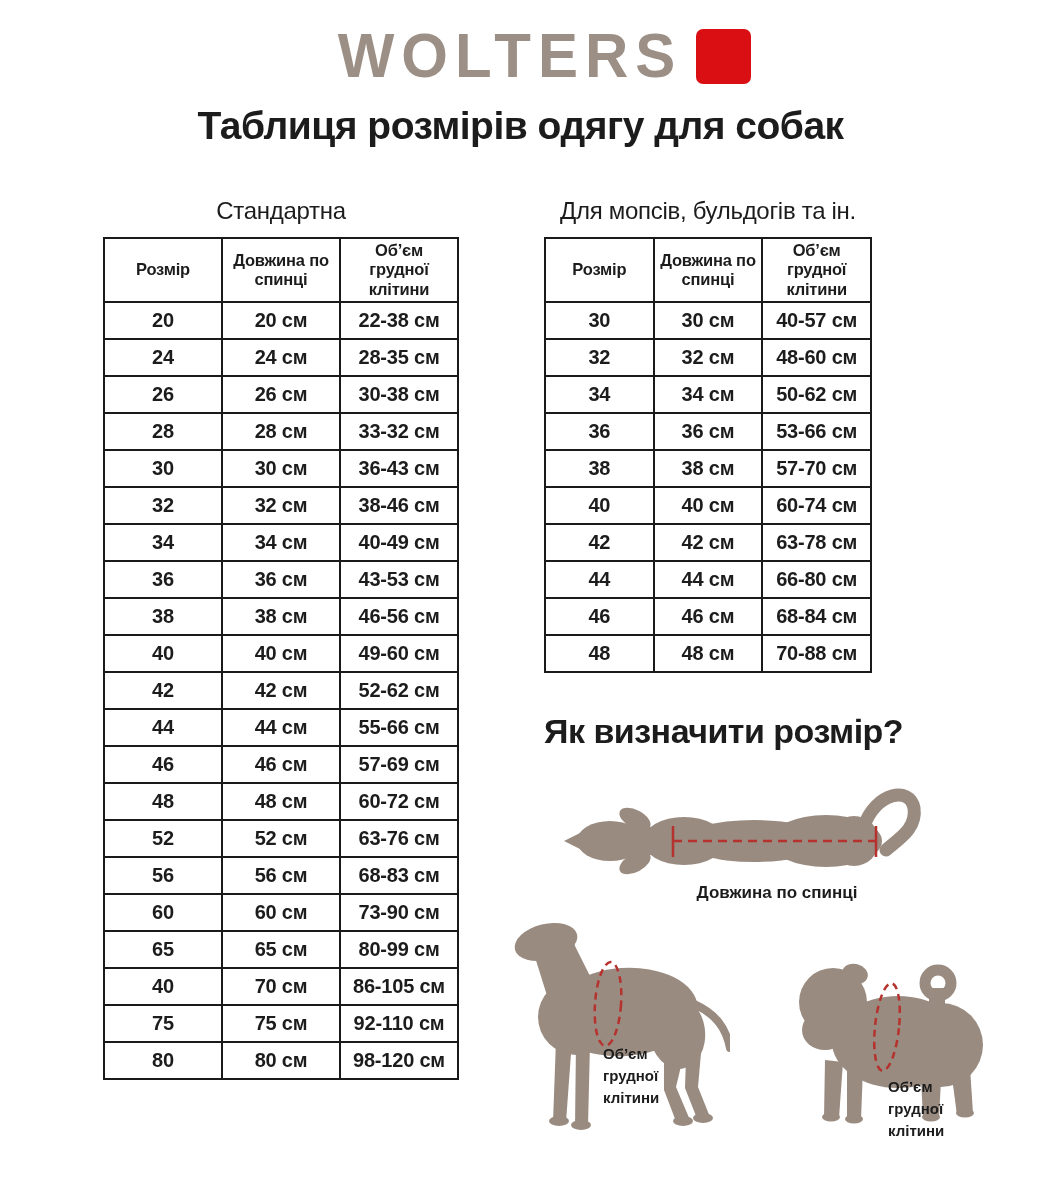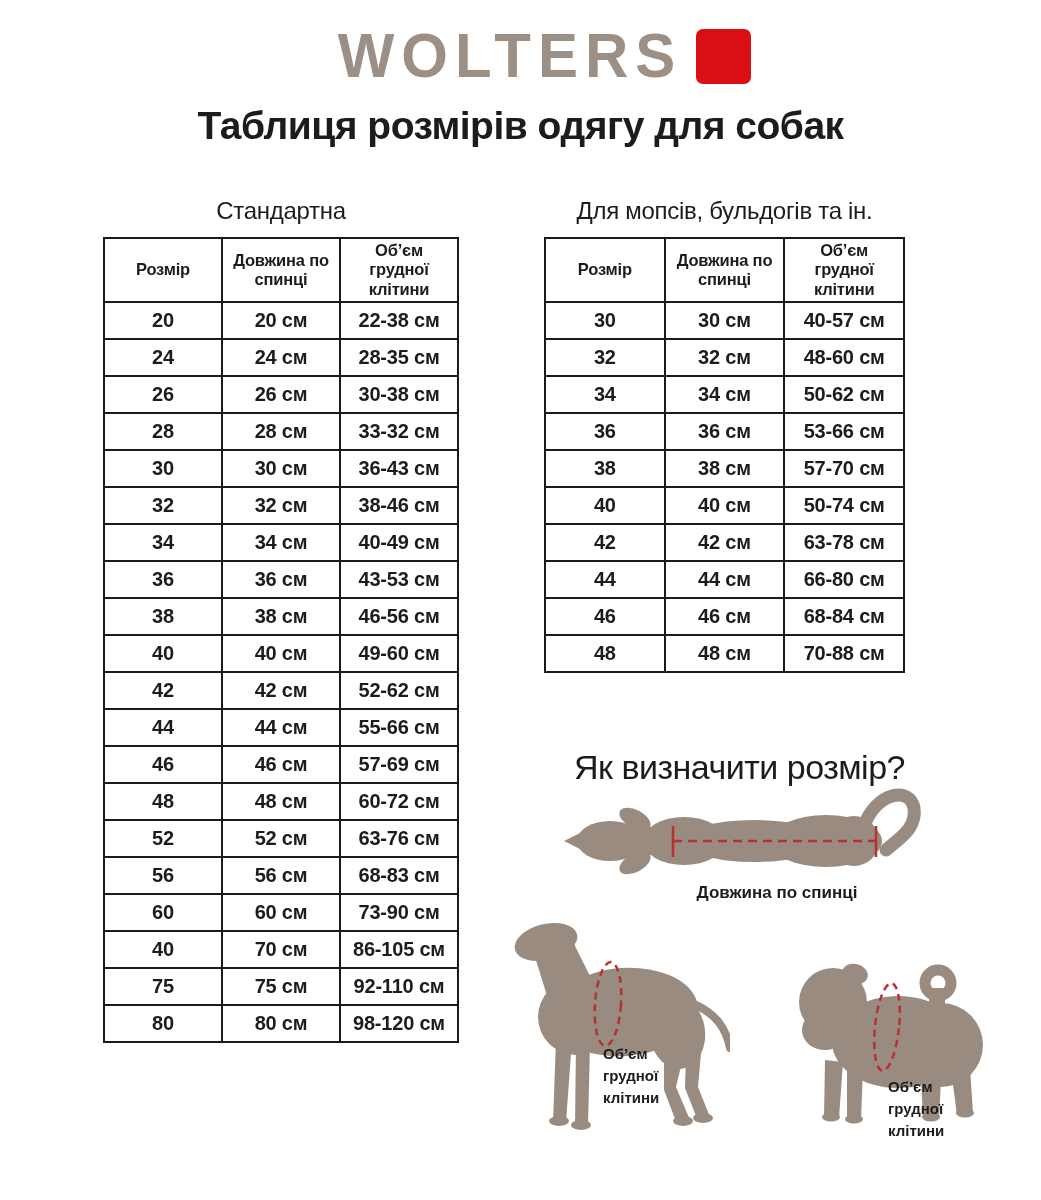--- a/index.html
+++ b/index.html
@@ -15,32 +15,32 @@
   .logo-row { left:0; right:0; top:26px; display:flex; justify-content:center; align-items:center; gap:14px;margin-left:48px; }
   .logo-text { font-size:60px; font-weight:bold; letter-spacing:7px; color:#9c8f85; line-height:1; transform:scaleY(1.04); }
   .logo-square { width:55px; height:55px; background:#d90f14; border-radius:7px; }
 
   
   .main-title { left:0; right:0; top:104px; text-align:center; font-size:39px; font-weight:bold; letter-spacing:-0.5px; }
 
   
   .col { top:196px; }
   .col-left  { left:103px; width:356px; }
-  .col-right { left:544px; width:361px; }
+  .col-right { left:544px; width:328px; }
   .table-title { text-align:center; font-size:24px; font-weight:normal; height:41px; line-height:30px; letter-spacing:-0.3px; }
   table.size-table { width:100%; border-collapse:collapse; table-layout:fixed; }
   .size-table th, .size-table td {
     border:2px solid #1a1a1a; text-align:center; vertical-align:middle;
     font-weight:bold; letter-spacing:-0.2px;
   }
   .size-table th { font-size:16.5px; line-height:1.18; height:45px; padding:2px 4px; }
   .size-table td { font-size:20px; height:37px; padding:0 2px; }
 
   
-  .guide-title { left:544px; top:712px; width:361px; text-align:right; font-size:34px; font-weight:normal; letter-spacing:-0.5px;margin-top:36px; }
+  .guide-title { left:544px; top:712px; width:361px; text-align:left; font-size:34px; font-weight:bold; letter-spacing:-0.5px; }
   .svg-box { display:block; }
   .dog-top-box  { left:558px; top:776px; width:365px; height:115px; }
   .back-label   { left:657px; top:883px; width:240px; text-align:center; font-size:17px; font-weight:bold; }
   .dog-side-box { left:502px; top:912px; width:228px; height:225px; }
   .dog-pug-box  { left:793px; top:950px; width:198px; height:180px; }
   .chest-label  { font-size:15px; font-weight:bold; line-height:1.45; }
   .chest-label-1 { left:603px; top:1043px; width:70px; }
   .chest-label-2 { left:888px; top:1076px; width:70px; }
 </style>
 </head>
@@ -143,20 +143,25 @@
           <td>56</td>
           <td>56 см</td>
           <td>68-83 см</td>
         </tr>
         <tr>
           <td>60</td>
           <td>60 см</td>
           <td>73-90 см</td>
         </tr>
         <tr>
+          <td>65</td>
+          <td>65 см</td>
+          <td>80-99 см</td>
+        </tr>
+        <tr>
           <td>40</td>
           <td>70 см</td>
           <td>86-105 см</td>
         </tr>
         <tr>
           <td>75</td>
           <td>75 см</td>
           <td>92-110 см</td>
         </tr>
         <tr>
@@ -200,21 +205,21 @@
           <td>53-66 см</td>
         </tr>
         <tr>
           <td>38</td>
           <td>38 см</td>
           <td>57-70 см</td>
         </tr>
         <tr>
           <td>40</td>
           <td>40 см</td>
-          <td>50-74 см</td>
+          <td>60-74 см</td>
         </tr>
         <tr>
           <td>42</td>
           <td>42 см</td>
           <td>63-78 см</td>
         </tr>
         <tr>
           <td>44</td>
           <td>44 см</td>
           <td>66-80 см</td>

